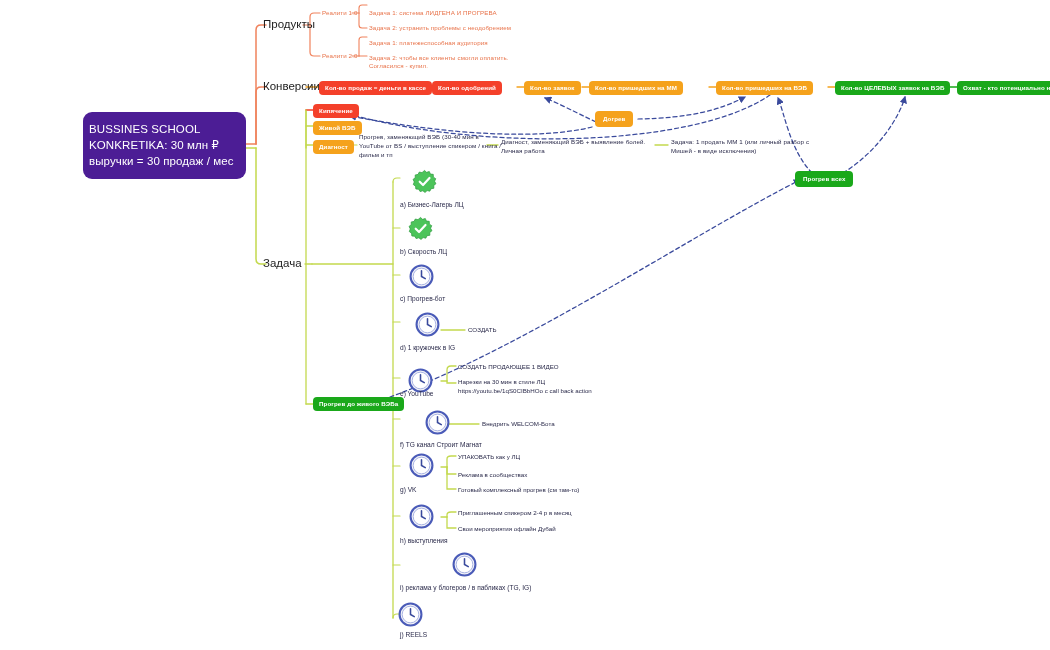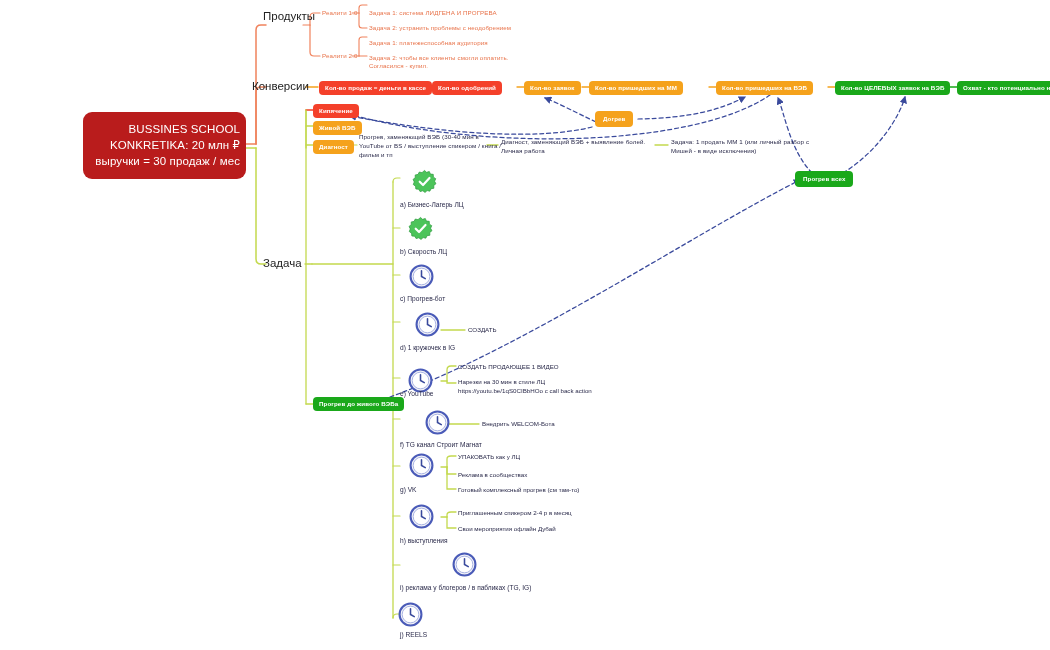--- a/index.html
+++ b/index.html
@@ -10,24 +10,24 @@
     overflow:hidden;
     position:relative;
   }
   #canvas{position:absolute;left:0;top:0;width:1050px;height:650px;}
   svg.lines{position:absolute;left:0;top:0;width:1050px;height:650px;pointer-events:none;}
 
   
   .root-node{
     position:absolute;
     left:83px;top:112px;width:163px;
-    background:#b91c1c;
+    background:#4c1d95;
     color:#ffffff;
     border-radius:9px;
-    text-align:right;
+    text-align:left;
     padding:9px 6px 10px 6px;
     font-size:11.5px;
     line-height:16px;
     letter-spacing:.1px;
     box-sizing:border-box;
   }
   .root-node div{white-space:nowrap;}
 
   
   .branch-label{
@@ -191,26 +191,26 @@
       <defs>
         <marker id="ah" markerWidth="6" markerHeight="6" refX="5" refY="3" orient="auto">
           <path d="M0,0 L6,3 L0,6 z" fill="#3a4a9c"></path>
         </marker>
       </defs>
     </g>
   </svg>
 
   <div class="root-node">
     <div>BUSSINES SCHOOL</div>
-    <div>KONKRETIKA: 20 млн ₽</div>
+    <div>KONKRETIKA: 30 млн ₽</div>
     <div>выручки = 30 продаж / мес</div>
   </div>
 
-  <div class="branch-label" style="left:263px;top:10px;">Продукты</div>
-  <div class="branch-label" style="left:252px;top:80px;">Конверсии</div>
+  <div class="branch-label" style="left:263px;top:18px;">Продукты</div>
+  <div class="branch-label" style="left:263px;top:80px;">Конверсии</div>
   <div class="branch-label" style="left:263px;top:257px;">Задача</div>
 
   <div class="sublabel" style="left:322px;top:9px;">Реалити 1.0</div>
   <div class="sublabel" style="left:322px;top:52px;">Реалити 2.0</div>
 
   <div class="leaf-text" style="left:369px;top:9px;color:#e8734a;">Задача 1: система ЛИДГЕНА И ПРОГРЕВА</div>
   <div class="leaf-text" style="left:369px;top:24px;color:#e8734a;">Задача 2: устранить проблемы с неодобрением</div>
   <div class="leaf-text" style="left:369px;top:39px;color:#e8734a;">Задача 1: платежеспособная аудитория</div>
   <div class="leaf-text" style="left:369px;top:54px;color:#e8734a;">Задача 2: чтобы все клиенты смогли оплатить.</div>
   <div class="leaf-text" style="left:369px;top:62px;color:#e8734a;">Согласился - купил.</div>

